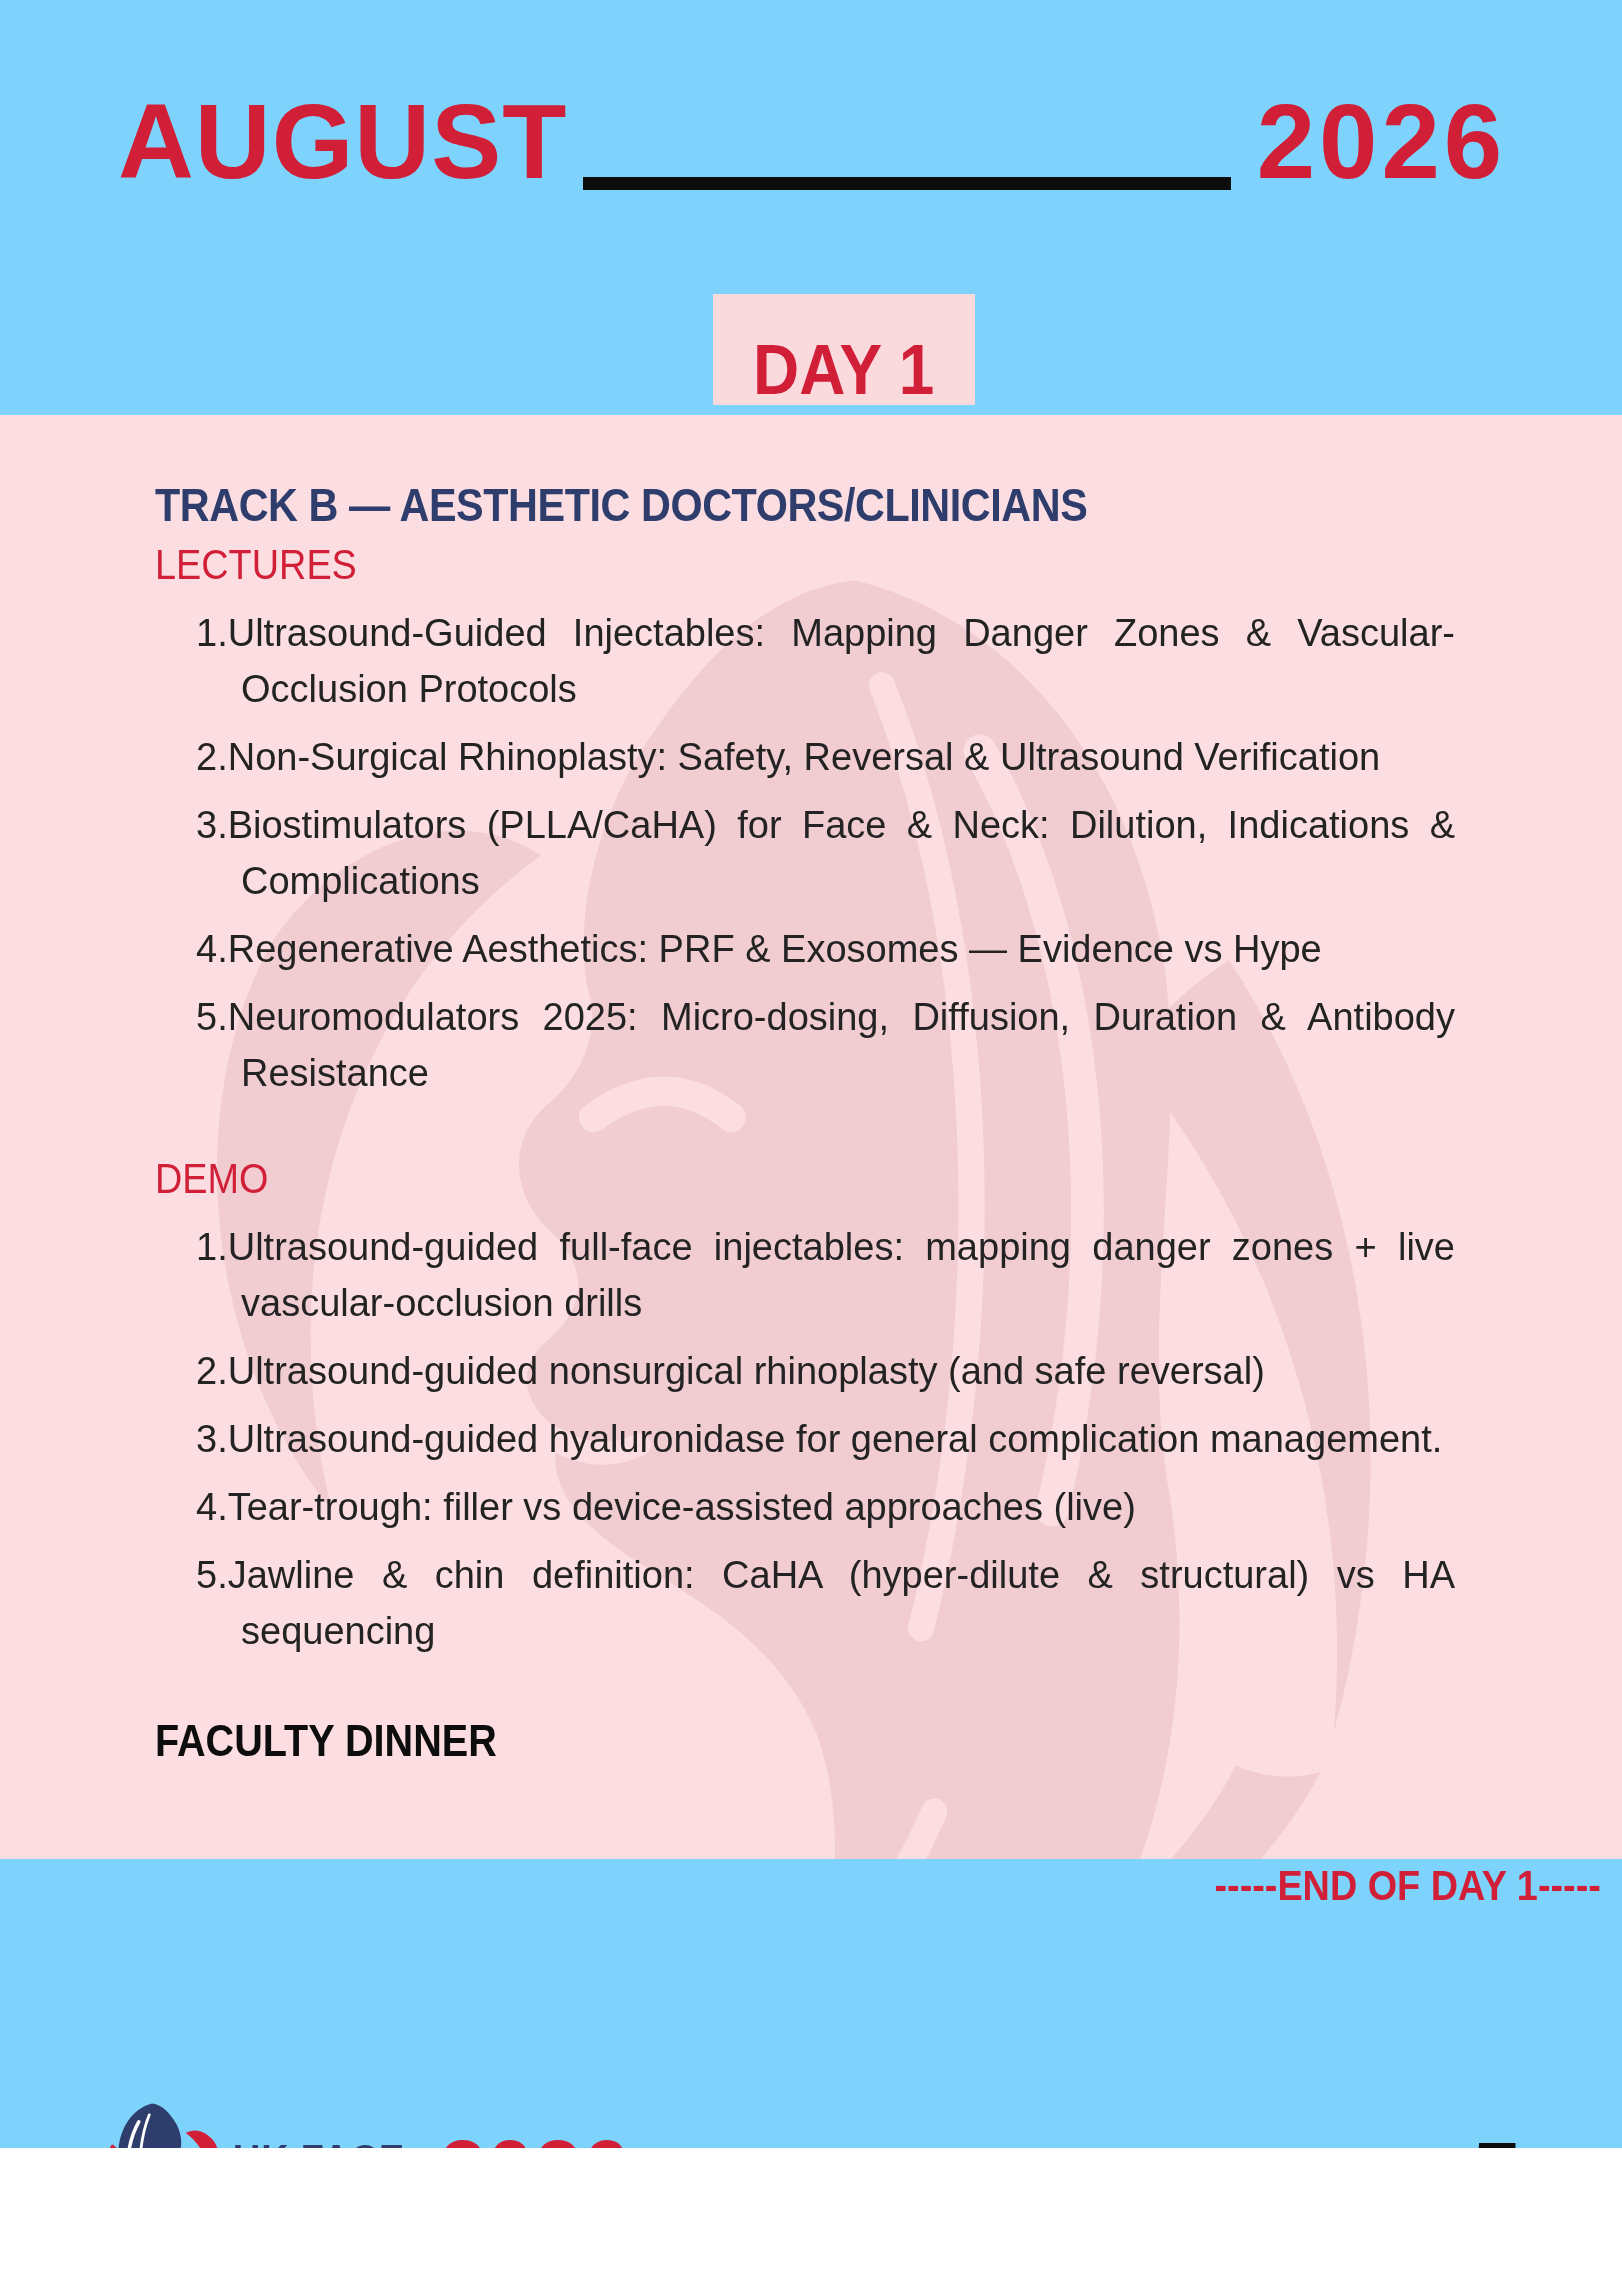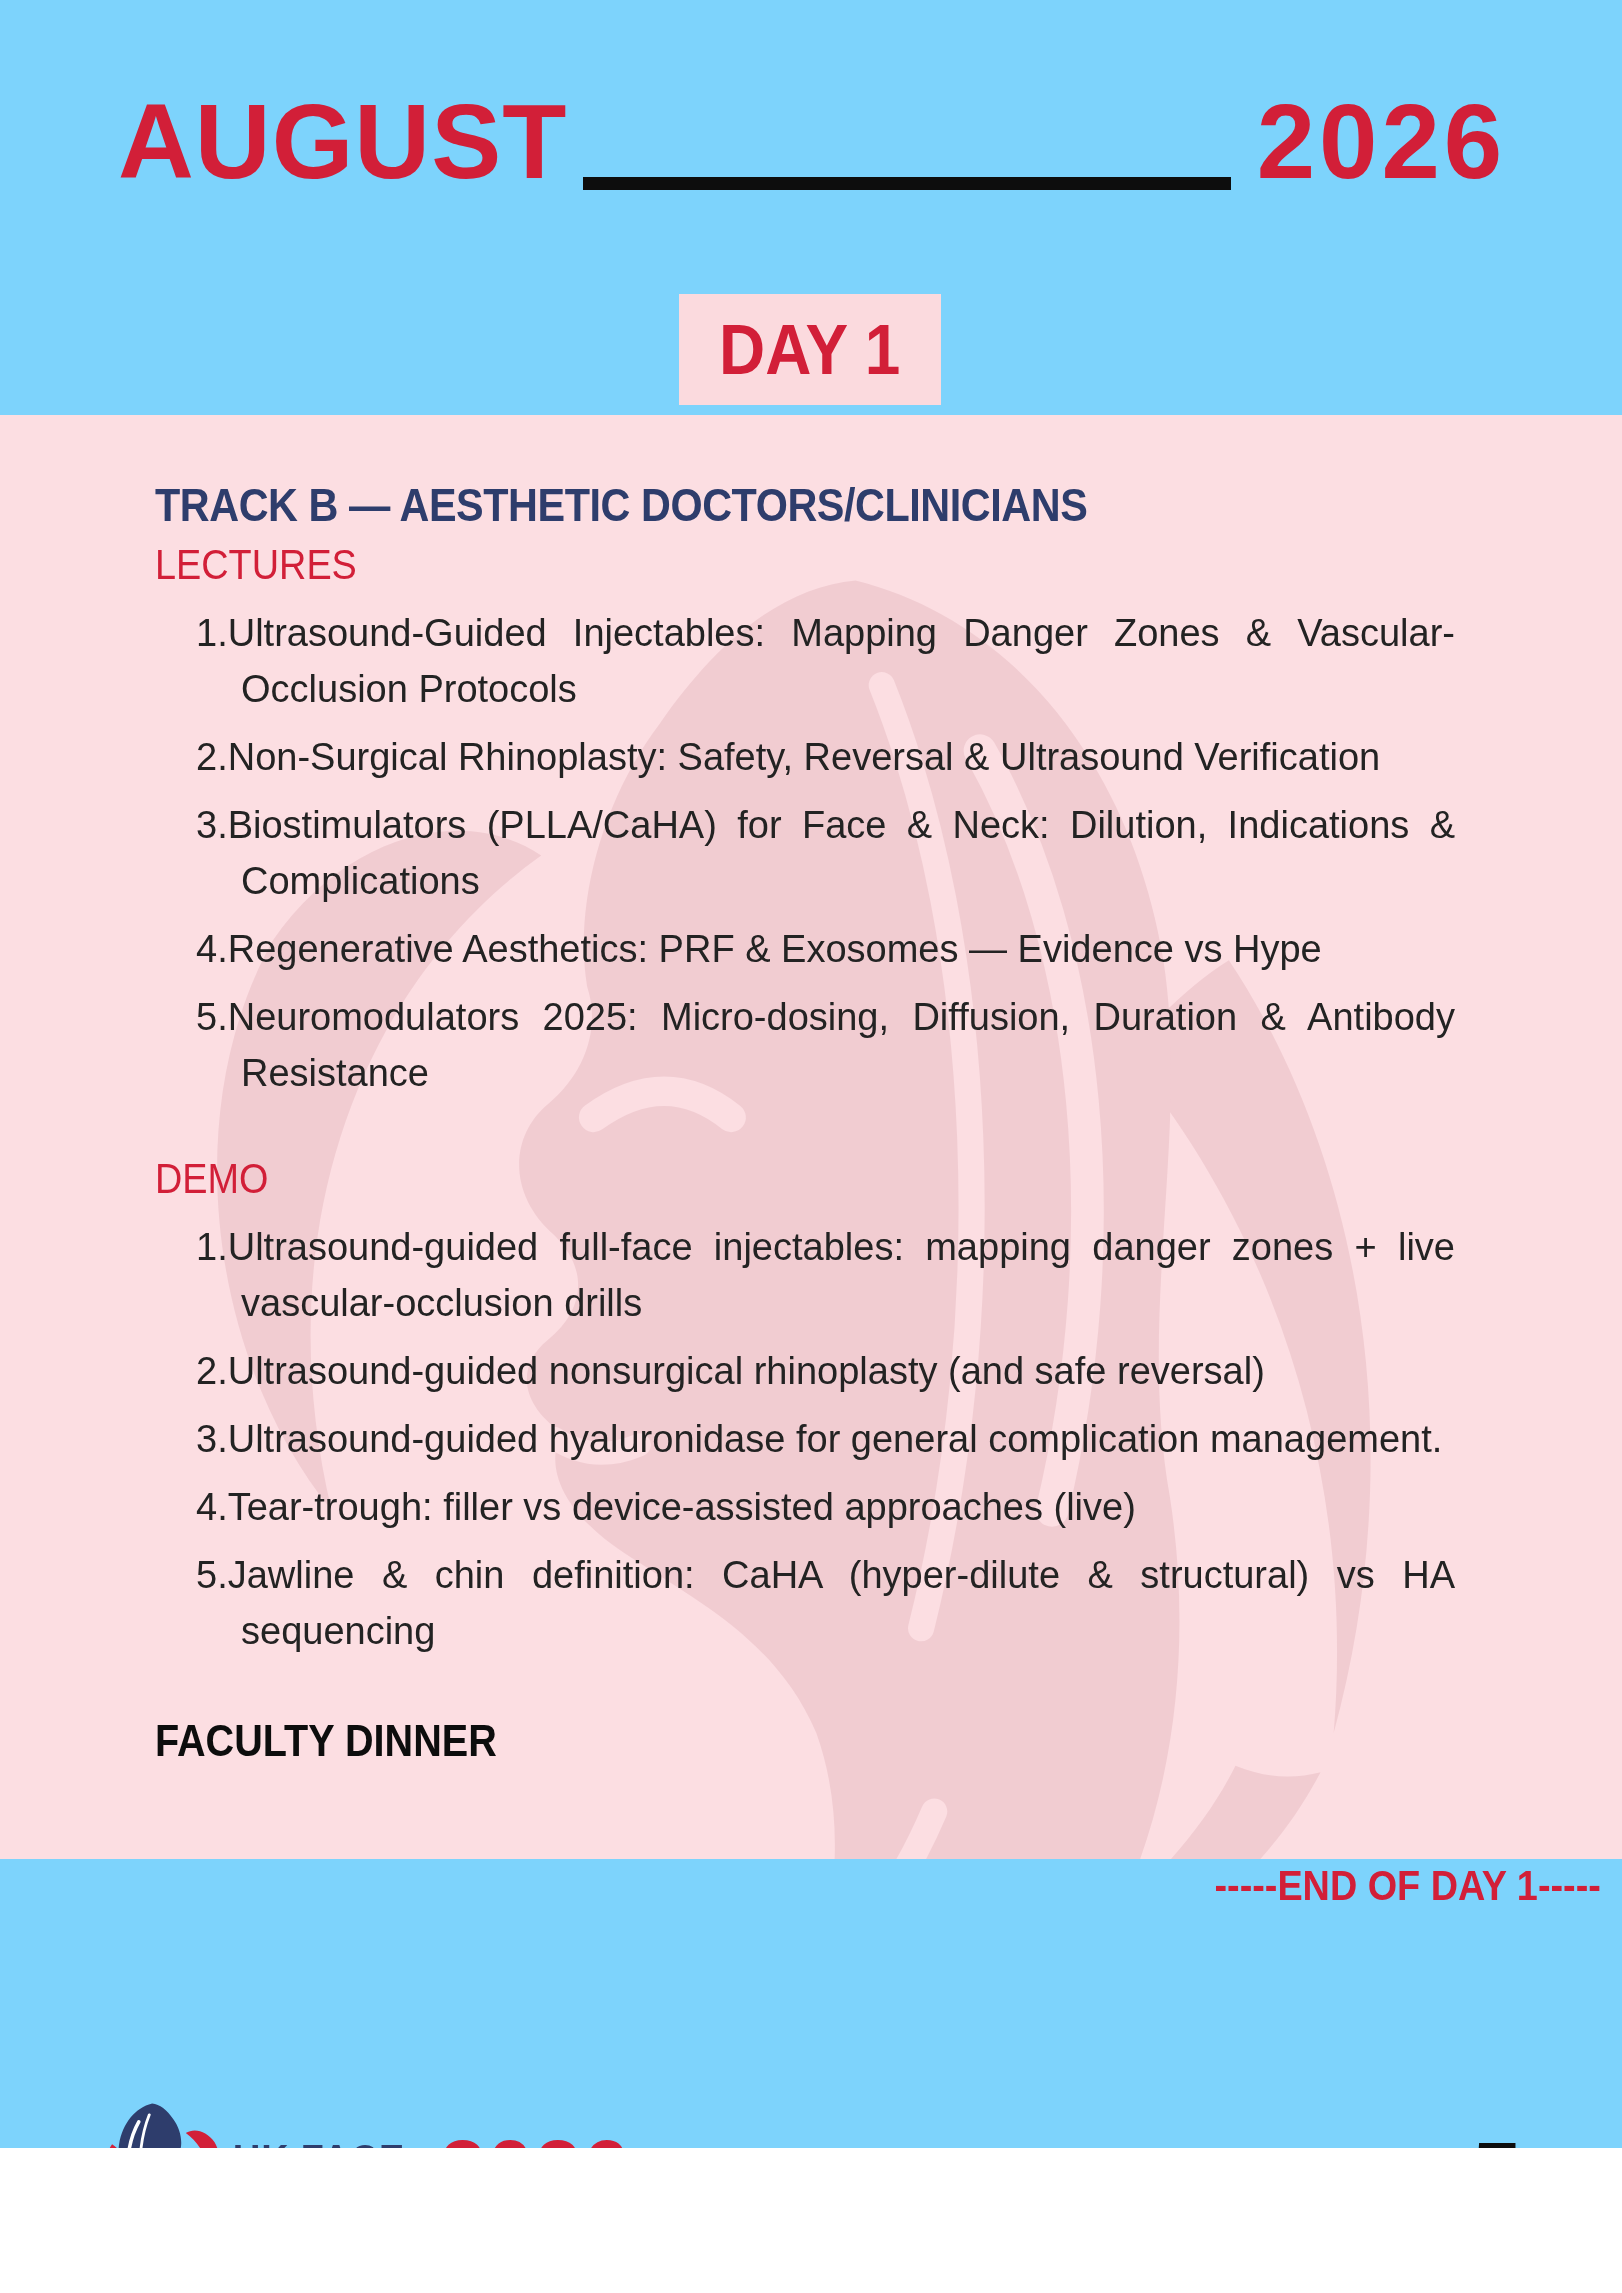--- a/index.html
+++ b/index.html
@@ -24,23 +24,23 @@
     flex:1; height:12.7px; background:#0d0d0d;
     margin:0 25.5px 3.9px 15.7px;
   }
   .year-title {
     font-size:105px; font-weight:700; color:#d21f38;
     line-height:1; letter-spacing:3.9px; white-space:nowrap;
   }
 
   
   .day-badge {
-    position:absolute; top:294px; left:679px; width:262px; height:111px;
+    position:absolute; top:294px; left:713px; width:262px; height:111px;
     background:#fbdade; z-index:3;
-    display:flex; align-items:center; justify-content:center;
+    display:flex; align-items:flex-end; justify-content:center;
   }
   .day-badge-label {
     font-size:71px; font-weight:700; color:#d21f38; line-height:1;
     display:inline-block; transform:scaleX(0.9); transform-origin:center center;
     white-space:nowrap;
   }
 
   
   .content-panel {
     position:absolute; top:415px; left:0; width:1622px; height:1444px;

